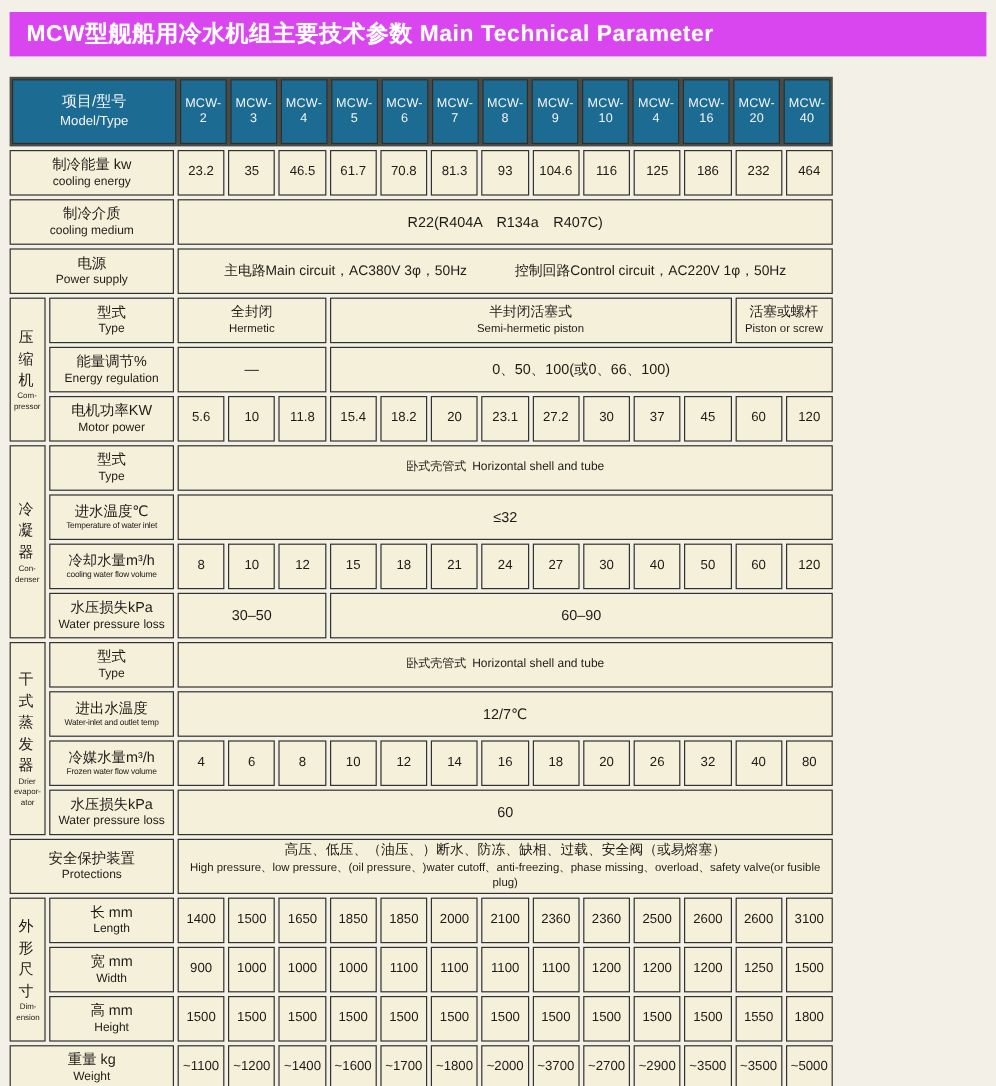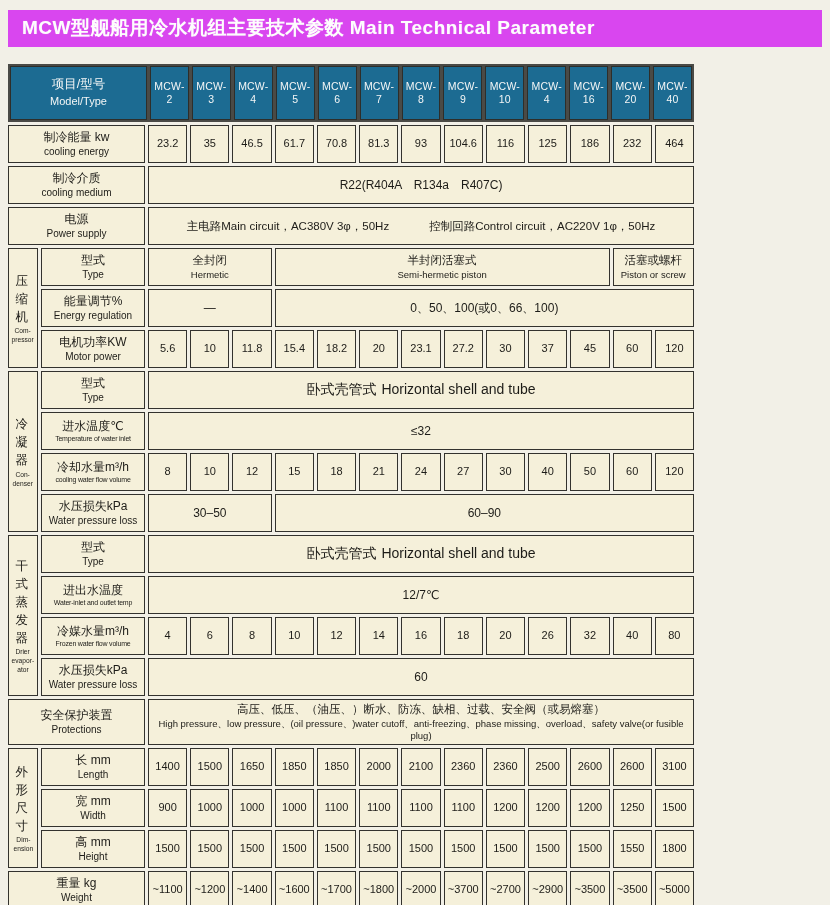--- a/index.html
+++ b/index.html
@@ -33,21 +33,21 @@
   .cell.teal{background:#1c6b92;color:#f4f6f6;border-color:#2e2e2a;}
   .hm{font-size:10.5px;letter-spacing:.2px;}
   .hlz{font-size:12.5px;margin-bottom:3px;}
   .hle{font-size:11px;}
   .lz{font-size:12px;}
   .le{font-size:10px;margin-top:1px;}
   .le.small{font-size:7px;letter-spacing:-.2px;}
   .val{font-size:11px;}
   .mz{font-size:11.5px;}
   .me{font-size:9.5px;margin-top:2px;}
-  .cell.inline-cell{flex-direction:row;gap:5px;font-size:14px;}
+  .cell.inline-cell{flex-direction:row;gap:5px;font-size:10px;}
   .cell.duo{flex-direction:row;column-gap:40px;font-size:11.5px;flex-wrap:wrap;}
   .dash{font-size:12px;}
   
   .cell.strip{justify-content:center;padding:4px 0;}
   .strip-zh{width:15px;word-break:break-all;font-size:12.5px;line-height:1.45;text-align:left;}
   .strip-en{font-size:7px;line-height:1.3;transform:scale(.95);}
   .prot-row{min-height:42px;}
 </style>
 </head>
 <body>

